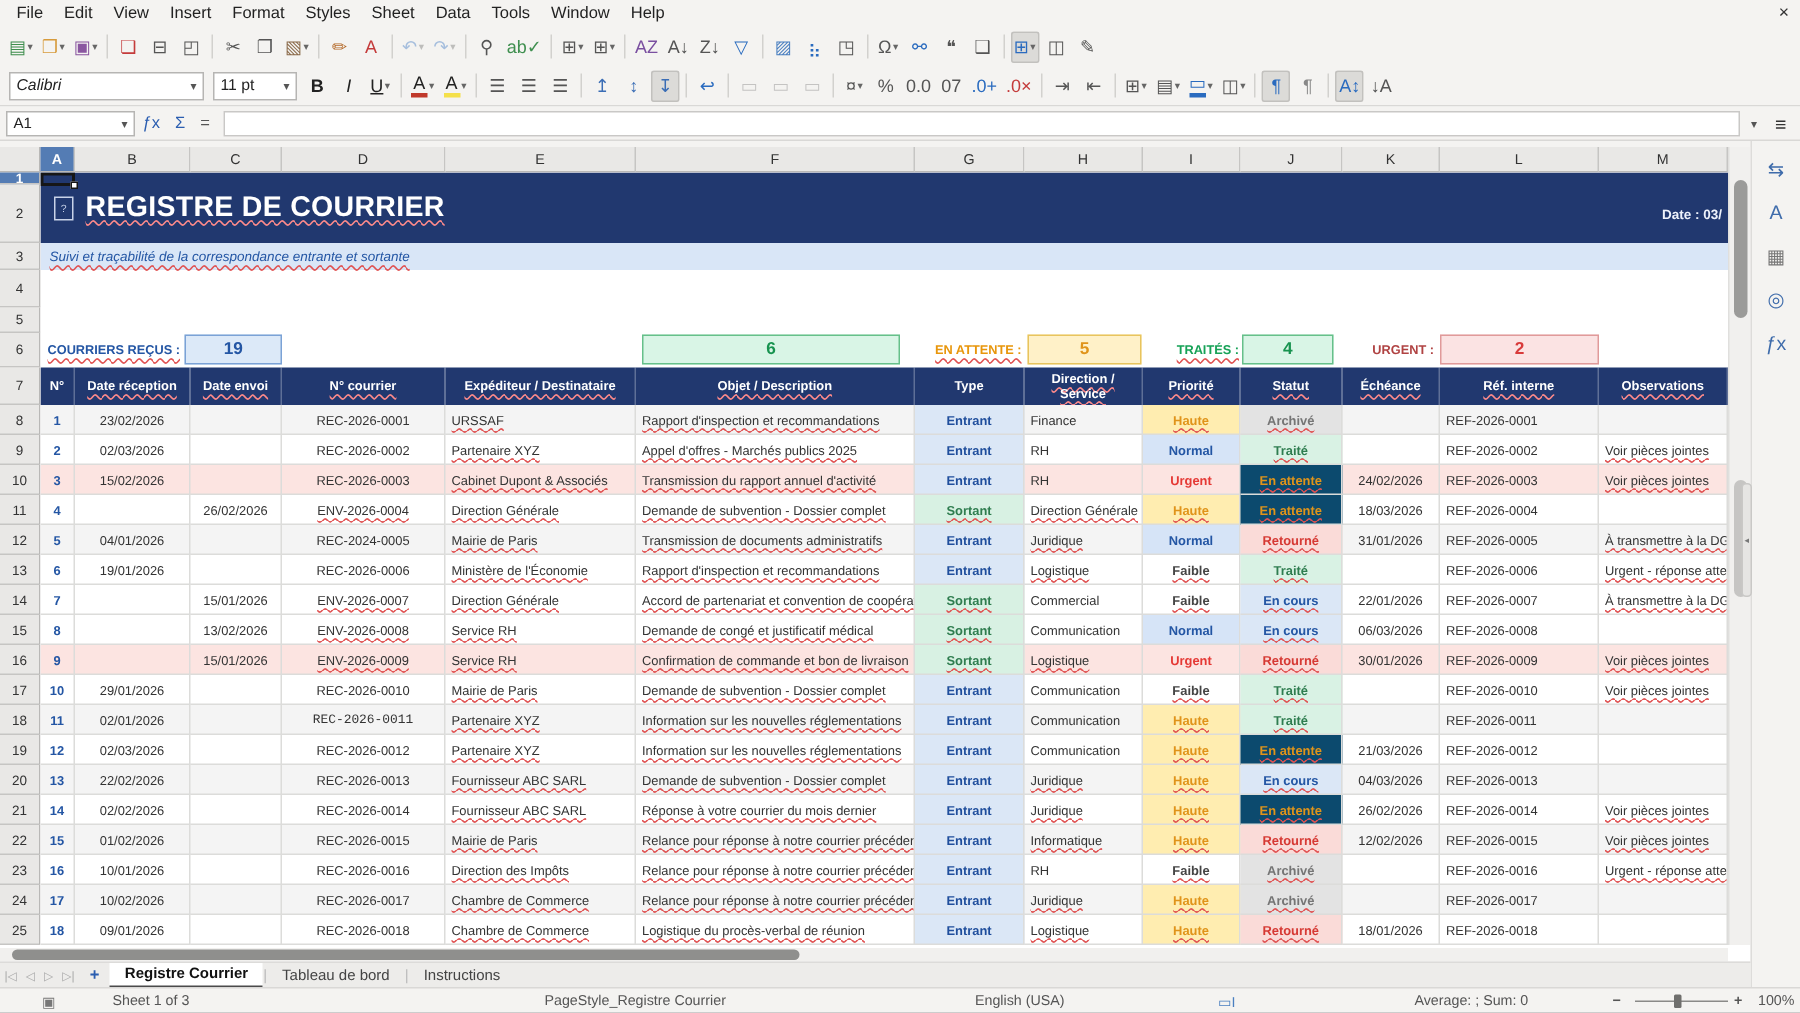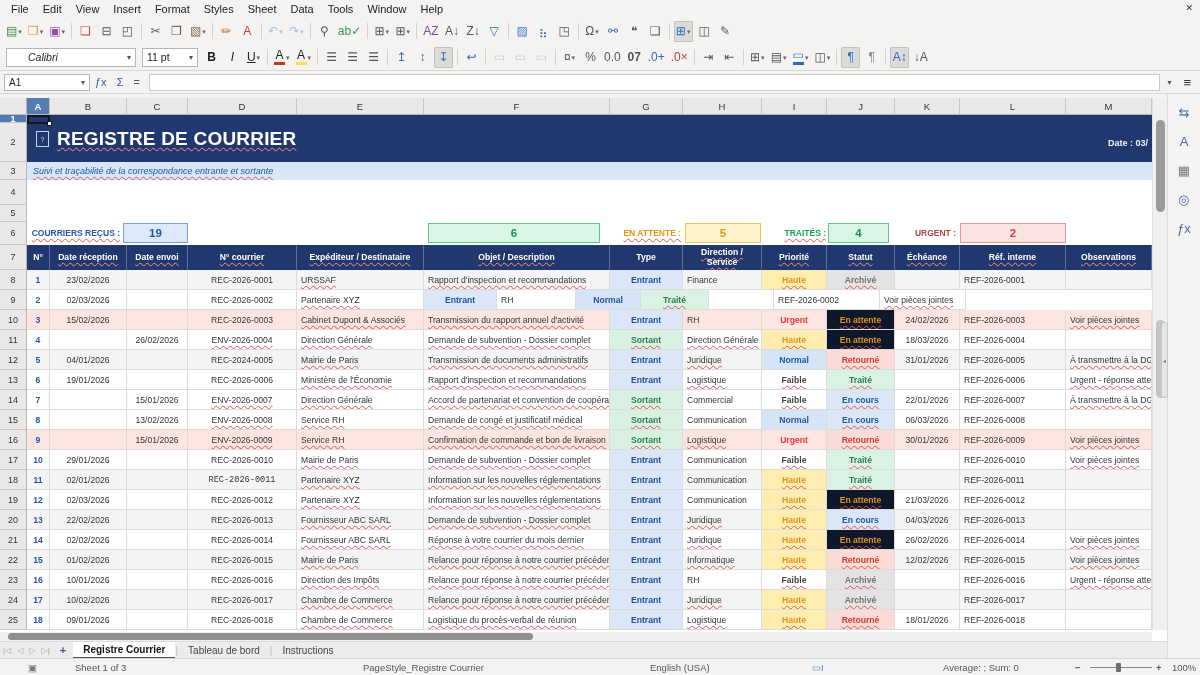--- a/index.html
+++ b/index.html
@@ -71,21 +71,21 @@
 .dcell{height:20px;border-right:1px solid #dcdcda;border-bottom:1px solid #dcdcda;font-size:8.6px;color:#333;display:flex;align-items:center;overflow:hidden;white-space:nowrap;padding:0 4px;flex:none}
 .ctr{justify-content:center;padding:0 1px}
 .numcell{color:#2456a4;font-weight:700}
 .c-ent{background:#dbe7f6;color:#1f4e9c;font-weight:700}
 .c-sor{background:#d8f1e3;color:#2f7d4f;font-weight:700}
 .c-hau{background:#ffedb0;color:#e0941a;font-weight:700}
 .c-nor{background:#d6e4f7;color:#2456a4;font-weight:700}
 .c-urg{color:#e53935;font-weight:700}
 .c-fai{color:#444;font-weight:600}
 .c-tra{background:#d9f2e4;color:#2e7d4f;font-weight:700}
-.c-att{background:#0f172a;color:#e0941a;font-weight:700}
+.c-att{background:#0c4a6e;color:#e0941a;font-weight:700}
 .c-cou{background:#dbe7f6;color:#2456a4;font-weight:700}
 .c-ret{background:#fadbd8;color:#d63a34;font-weight:700}
 .c-arc{background:#e3e3e3;color:#757575;font-weight:700}
 
 
 .a1sel{position:absolute;left:0;top:0;width:23px;height:9px;border:2px solid #161616}
 .a1handle{position:absolute;left:20px;top:6px;width:5px;height:5px;background:#fff;border:1px solid #161616}
 
 
 .vscroll{position:absolute;left:1152px;top:98px;width:15px;height:532px;background:#f1f0ee;border-left:1px solid #e0dfdd}
@@ -238,21 +238,21 @@
       </div>
       <div class="tbtn">
         <span><span style="color: rgb(85, 85, 85);">◫</span></span>
       </div>
       <div class="tbtn">
         <span><span style="color: rgb(85, 85, 85);">✎</span></span>
       </div>
     </div>
   <div class="tb tb2">
       <div class="combo" style="width: 130px;">
-        <span style="font-style: italic; margin-left: 17px;">Calibri</span>
+        <span style="font-style: italic;">Calibri</span>
         <span class="dd">▾</span>
       </div>
       <div class="combo" style="width: 56px;">
         <span>11 pt</span>
         <span class="dd">▾</span>
       </div>
       <div class="tbtn">
         <span><span class="g-bold">B</span></span>
       </div>
       <div class="tbtn">
@@ -316,21 +316,21 @@
         <span><span style="color: rgb(85, 85, 85);">¤</span></span>
         <span class="dd">▾</span>
       </div>
       <div class="tbtn">
         <span><span style="color: rgb(85, 85, 85);">%</span></span>
       </div>
       <div class="tbtn">
         <span><span style="color: rgb(85, 85, 85);">0.0</span></span>
       </div>
       <div class="tbtn">
-        <span><span style="color: rgb(85, 85, 85); font-weight: bold;">07</span></span>
+        <span><span style="color: rgb(85, 85, 85);">07</span></span>
       </div>
       <div class="tbtn">
         <span><span style="color: rgb(42, 107, 191);">.0+</span></span>
       </div>
       <div class="tbtn">
         <span><span style="color: rgb(196, 59, 59);">.0×</span></span>
       </div>
       <span class="tsep"></span>
       <div class="tbtn">
         <span><span style="color: rgb(85, 85, 85);">⇥</span></span>
@@ -484,20 +484,21 @@
           <div class="dcell ctr" style="width: 65px;"></div>
           <div class="dcell" style="width: 106px;">REF-2026-0001</div>
           <div class="dcell sq" style="width: 86px;"></div>
         </div>
         <div class="drow" style="background: rgb(255, 255, 255);">
           <div class="dcell ctr numcell" style="width: 23px;">2</div>
           <div class="dcell ctr" style="width: 77px;">02/03/2026</div>
           <div class="dcell ctr" style="width: 61px;"></div>
           <div class="dcell ctr" style="width: 109px;">REC-2026-0002</div>
           <div class="dcell sq" style="width: 127px;">Partenaire XYZ</div>
+          <div class="dcell sq" style="width: 186px;">Appel d'offres - Marchés publics 2025</div>
           <div class="dcell ctr c-ent" style="width: 73px;">Entrant</div>
           <div class="dcell" style="width: 79px;">RH</div>
           <div class="dcell ctr c-nor" style="width: 65px;">Normal</div>
           <div class="dcell ctr c-tra sq" style="width: 68px;">Traité</div>
           <div class="dcell ctr" style="width: 65px;"></div>
           <div class="dcell" style="width: 106px;">REF-2026-0002</div>
           <div class="dcell sq" style="width: 86px;">Voir pièces jointes</div>
         </div>
         <div class="drow" style="background: rgb(252, 228, 225);">
           <div class="dcell ctr numcell" style="width: 23px;">3</div>

